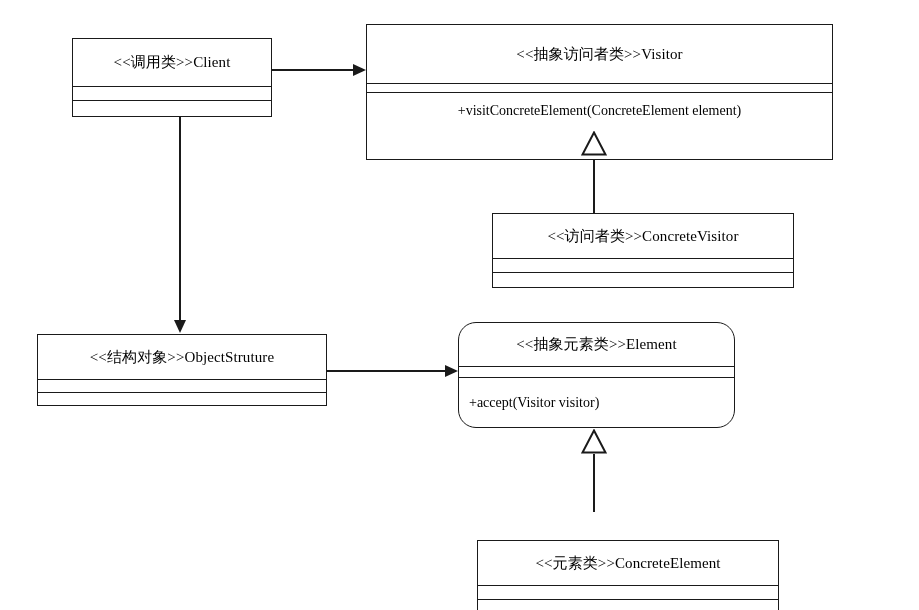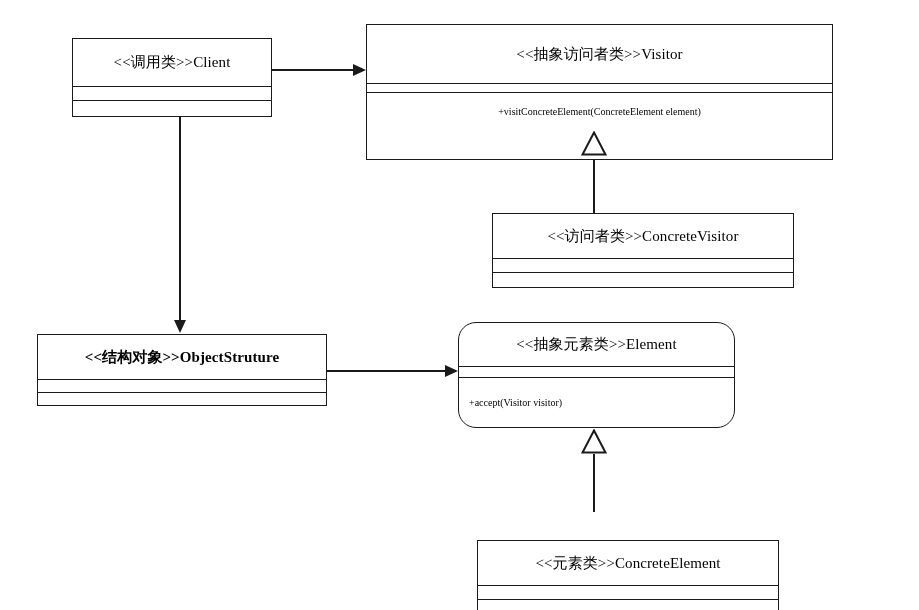--- a/index.html
+++ b/index.html
@@ -46,21 +46,21 @@
     justify-content: flex-start;
     padding-left: 10px;
     align-items: center;
   }
   .class-name {
     font-size: 15px;
     letter-spacing: 0.1px;
     line-height: 1.1;
   }
   .operation {
-    font-size: 10px;
+    font-size: 14px;
     line-height: 1.1;
   }
   .empty-strip {
     
   }
 
   
   .edge {
     position: absolute;
     background: #1a1a1a;
@@ -132,21 +132,21 @@
       <span class="class-name">&lt;&lt;访问者类&gt;&gt;ConcreteVisitor</span>
     </div>
     <div class="compartment divider-top empty-strip" style="height:14px;">
       <span></span>
     </div>
     <div class="compartment divider-top empty-strip" style="height:15px;">
       <span></span>
     </div>
   </div>
 
-  <div class="uml-class" style="left:37px; top:334px; width:290px; height:72px;font-weight:bold;">
+  <div class="uml-class" style="left:37px; top:334px; width:290px; height:72px;">
     <div class="compartment center" style="height:44px;">
       <span class="class-name">&lt;&lt;结构对象&gt;&gt;ObjectStruture</span>
     </div>
     <div class="compartment divider-top empty-strip" style="height:13px;">
       <span></span>
     </div>
     <div class="compartment divider-top empty-strip" style="height:13px;">
       <span></span>
     </div>
   </div>

